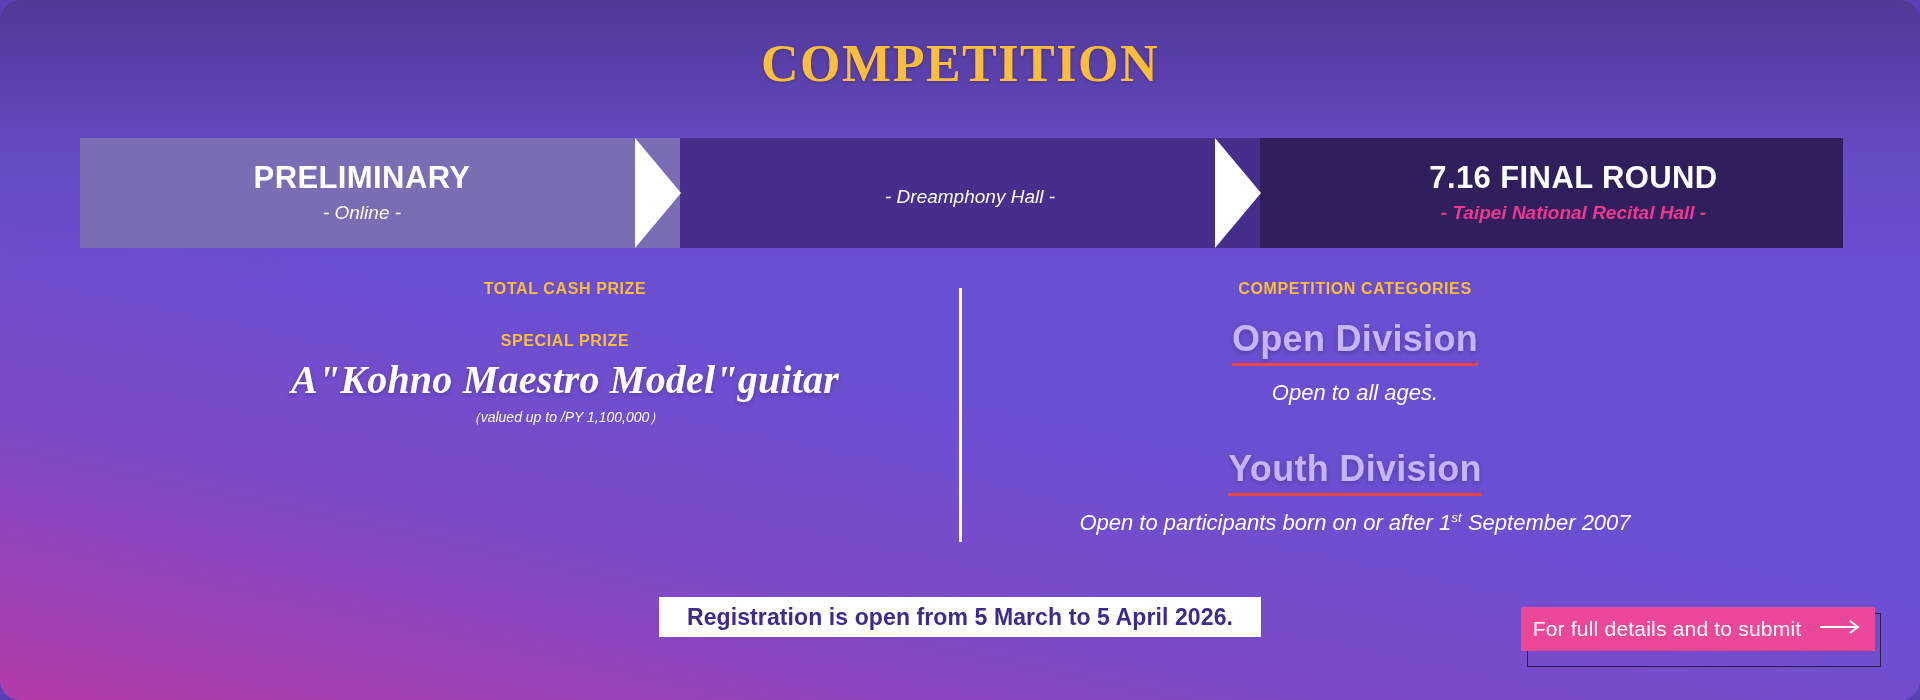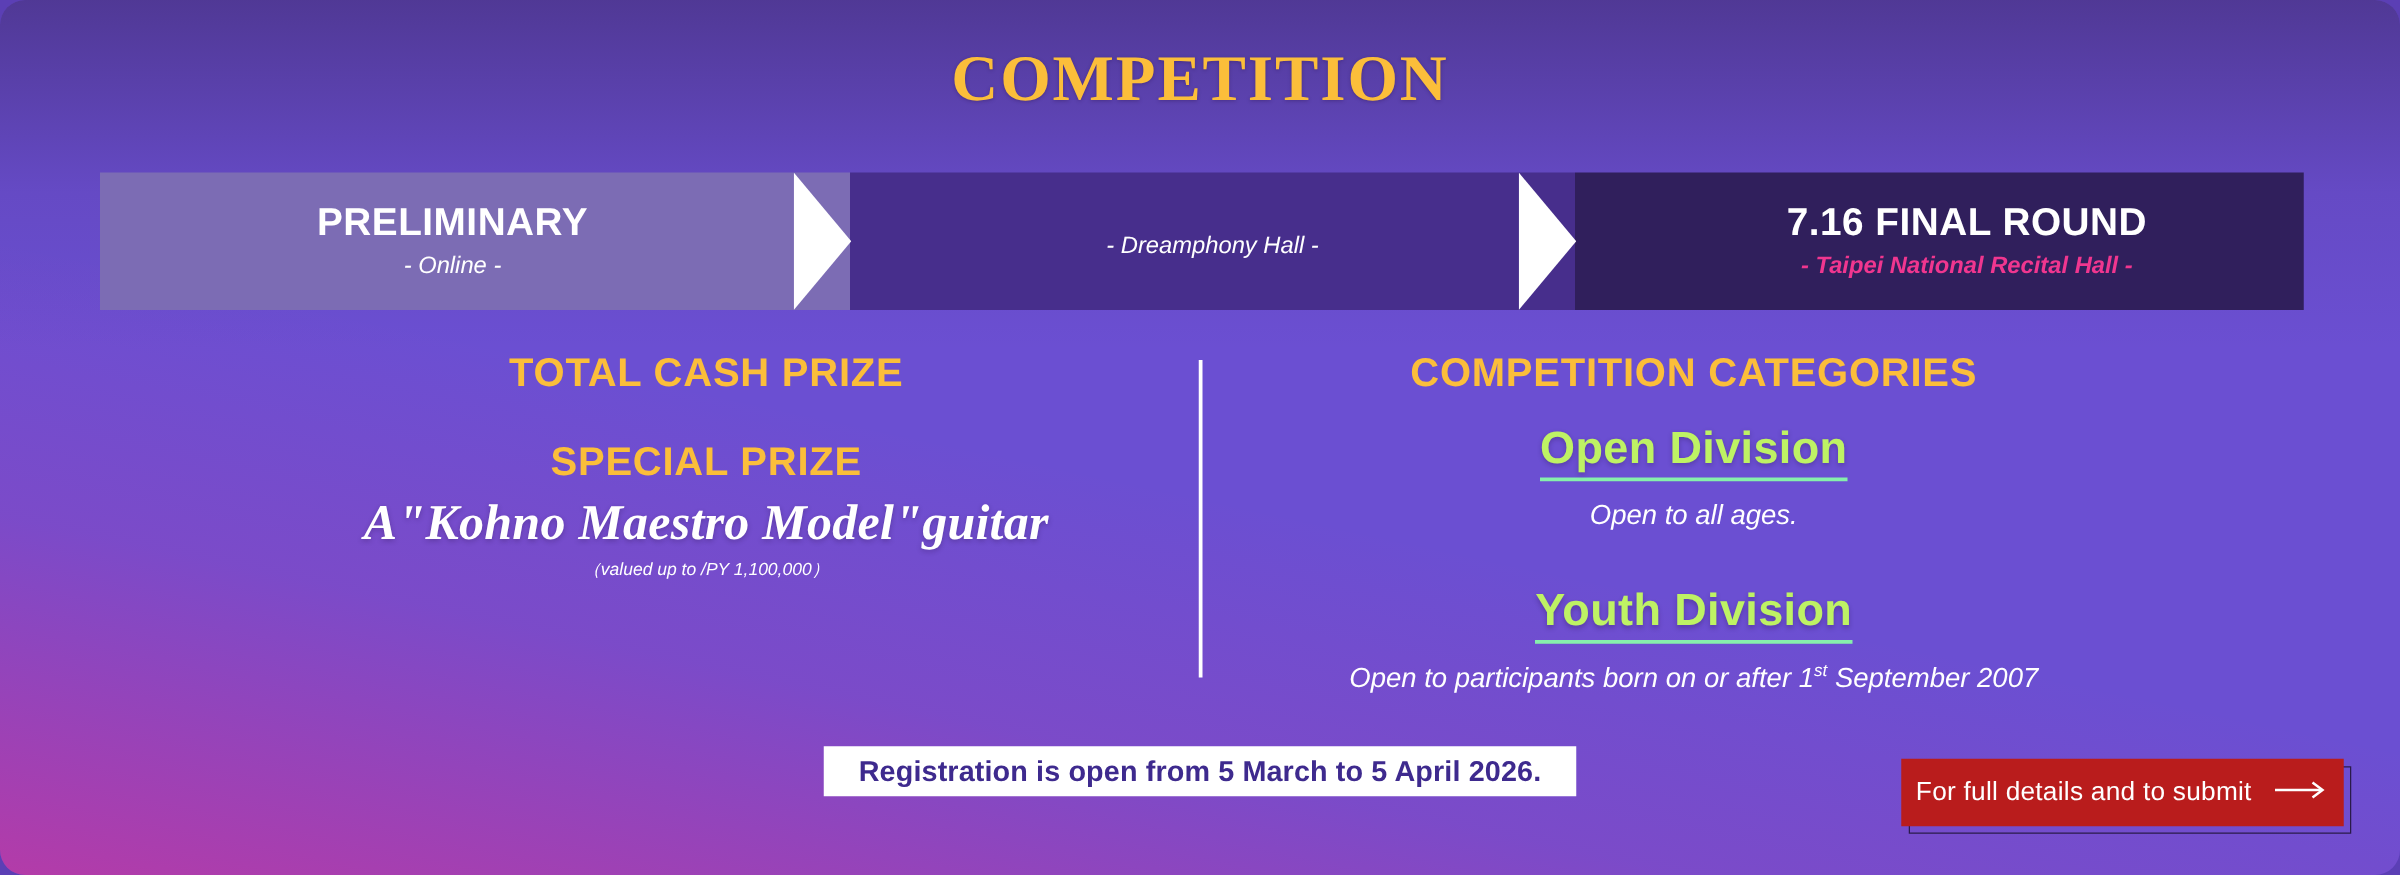--- a/index.html
+++ b/index.html
@@ -107,21 +107,21 @@
     top:280px; left:170px; width:790px;
     text-align:center;
   }
   .col-right {
     position:absolute;
     top:280px; left:960px; width:790px;
     text-align:center;
   }
 
   .label-gold {
-    font-size:32px;
+    font-size:16px;
     font-weight:700;
     letter-spacing:0.6px;
     color:#fbbe3a;
   }
 
   .cash-wrap {
     position:relative;
     display:inline-block;
     margin-top:6px;
   }
@@ -162,24 +162,24 @@
     margin-top:6px;
     font-size:14px;
     font-style:italic;
     color:#ffffff;
   }
 
   .division {
     margin-top:20px;
     font-size:36px;
     font-weight:700;
-    color:#bef264;
+    color:#c4b5fd;
     letter-spacing:0.3px;
     display:inline-block;
-    border-bottom:3px solid #86efac;
+    border-bottom:3px solid #ef4444;
     padding-bottom:3px;
     text-shadow:0 2px 4px rgba(40,18,70,0.3);
   }
   .division-note {
     margin-top:14px;
     font-size:22px;
     font-style:italic;
     color:#ffffff;
   }
   .division-note sup { font-size:0.62em; vertical-align:super; }
@@ -212,22 +212,22 @@
   .cta-shadow {
     position:absolute;
     left:6px; top:6px;
     width:354px; height:54px;
     border:1.5px solid #2a1b4a;
     background:transparent;
   }
   .cta {
     position:absolute;
     left:0; top:0;
-    width:354px; height:54px;
-    background:#b91c1c;
+    width:354px; height:44px;
+    background:#ec4899;
     display:flex;
     align-items:center;
     justify-content:center;
     gap:18px;
     cursor:pointer;
   }
   .cta-label {
     font-size:21px;
     font-weight:400;
     color:#ffffff;

